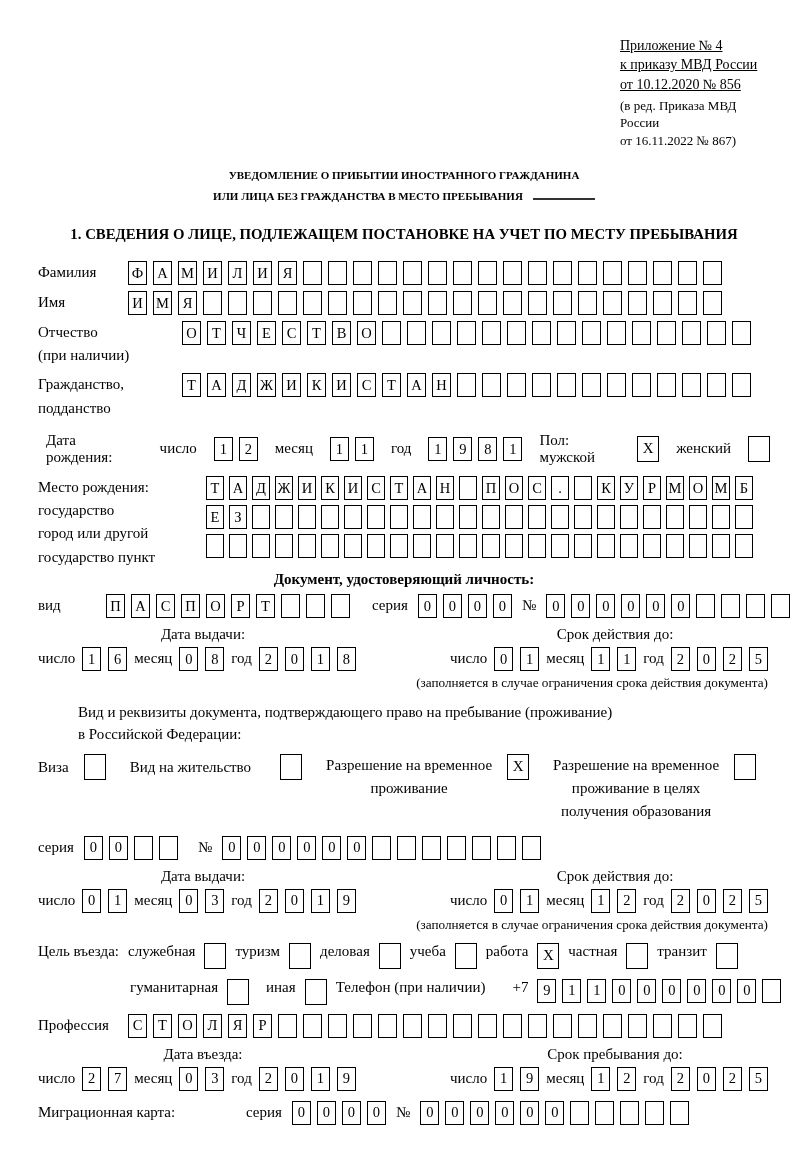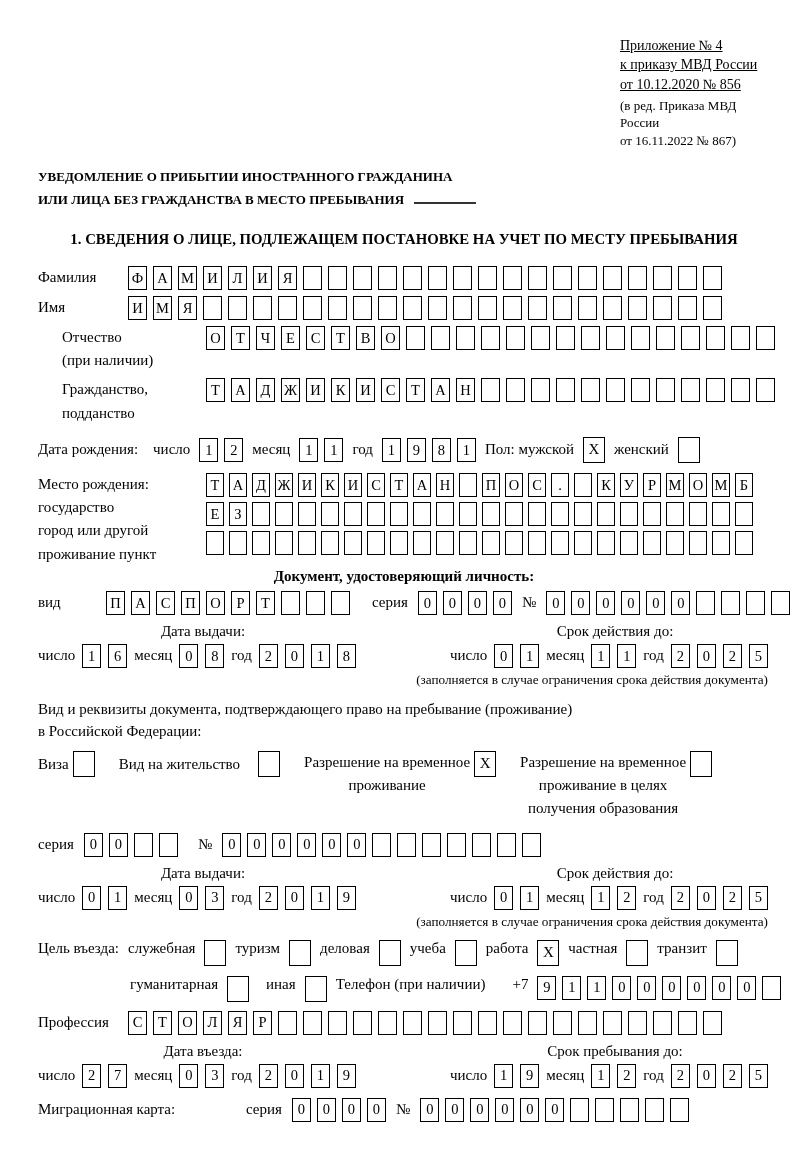--- a/index.html
+++ b/index.html
@@ -3,53 +3,53 @@
 <meta charset="utf-8">
 <style>
   html,body{margin:0;padding:0;background:#fff;}
   body{width:800px;min-height:1163px;color:#000;font-family:"Liberation Serif","DejaVu Serif",serif;}
   .page{box-sizing:border-box;width:800px;min-height:1163px;padding:36px 30px 18px 38px;background:#fff;}
 
   .appendix{margin-left:582px;font-size:14px;line-height:1.38;text-decoration:underline;}
   .revision{margin-left:582px;font-size:13px;line-height:1.35;margin-top:3px;}
   .form-word{text-align:right;font-weight:bold;font-size:15px;margin-top:20px;padding-right:4px;letter-spacing:.5px;}
 
-  .title{margin-top:16px;text-align:left;font-weight:bold;font-size:13px;line-height:1.7;}
+  .title{margin-top:16px;text-align:center;font-weight:bold;font-size:11px;line-height:1.7;}
   .blank-line{display:inline-block;width:62px;border-bottom:2px solid #333;height:14px;margin-left:10px;}
   .section1{margin-top:20px;text-align:center;font-weight:bold;font-size:14.8px;}
 
   .row{display:flex;align-items:center;margin-top:6px;}
   .rowt{display:flex;align-items:flex-start;margin-top:6px;}
   .lbl{font-size:15px;}
   .lblcol{font-size:15px;line-height:1.55;flex:none;}
   .w90{width:90px;flex:none;}
-  .w144{width:144px;flex:none;margin-left:24px;}
+  .w144{width:144px;flex:none;}
   .w168{width:168px;flex:none;}
 
   .cells{display:inline-flex;gap:6px;flex:none;}
   .cell{box-sizing:border-box;width:19px;height:24px;border:1.7px solid #000;display:inline-flex;align-items:center;justify-content:center;font-size:14.5px;line-height:1;background:#fff;}
   .tight .cell{width:18px;}
   .tight{gap:5px;}
   .stack>.cells{margin-bottom:5px;display:flex;}
 
   .checkbox{box-sizing:border-box;width:22px;height:26px;border:1.7px solid #000;display:inline-flex;align-items:center;justify-content:center;font-size:15px;flex:none;background:#fff;}
 
   .center-bold{margin-top:8px;text-align:center;font-weight:bold;font-size:15px;}
 
   .dgroup{display:flex;align-items:center;gap:7px;}
   .dgroup .cells{gap:7px;}
   .dates-row{display:flex;margin-top:8px;}
   .dcol-left{width:412px;flex:none;}
   .dcol-right{flex:1;}
   .dhead{text-align:center;width:330px;font-size:15px;margin-bottom:4px;}
   .note{font-size:13.2px;text-align:right;margin-top:4px;padding-right:2px;}
 
-  .plain{font-size:15px;margin-top:8px;line-height:1.5;}
+  .plain{font-size:15px;margin-top:8px;line-height:1.5;margin-left:40px;}
   .permit-row{display:flex;align-items:flex-start;gap:24px;margin-top:8px;}
-  .opt{display:flex;align-items:flex-start;gap:4px;}
+  .opt{display:flex;align-items:flex-start;gap:15px;}
   .opt .olbl{font-size:15px;line-height:26px;}
   .opt .ml{font-size:15px;line-height:1.55;text-align:center;}
 
   .purpose-row{display:flex;align-items:flex-start;gap:9px;margin-top:10px;flex-wrap:nowrap;}
   .purpose-row .lbl{white-space:nowrap;}
   .indent92{margin-left:92px;}
 </style>
 </head>
 <body>
 
@@ -190,21 +190,21 @@
         <span class="cell"></span>
         <span class="cell"></span>
         <span class="cell"></span>
         <span class="cell"></span>
         <span class="cell"></span>
         <span class="cell"></span>
         <span class="cell"></span>
       </span>
   </div>
 
-  <div class="row" style="margin-top:12px;gap:9px;">
+  <div class="row" style="margin-top:12px;gap:17px;margin-left:8px;">
     <span class="lbl">Дата рождения:</span>
     <span class="lbl" style="margin-left:6px;">число</span>
     <span class="cells">
         <span class="cell">1</span>
         <span class="cell">2</span>
       </span>
     <span class="lbl">месяц</span>
     <span class="cells">
         <span class="cell">1</span>
         <span class="cell">1</span>
@@ -220,21 +220,21 @@
     <span class="checkbox">X</span>
     <span class="lbl">женский</span>
     <span class="checkbox"></span>
   </div>
 
   <div class="rowt" style="margin-top:10px;">
     <div class="lblcol w168">
       <div>Место рождения:</div>
       <div>государство</div>
       <div>город или другой</div>
-      <div>проживание пункт</div>
+      <div>государство пункт</div>
     </div>
     <div class="stack">
       <span class="cells tight">
           <span class="cell">Т</span>
           <span class="cell">А</span>
           <span class="cell">Д</span>
           <span class="cell">Ж</span>
           <span class="cell">И</span>
           <span class="cell">К</span>
           <span class="cell">И</span>

